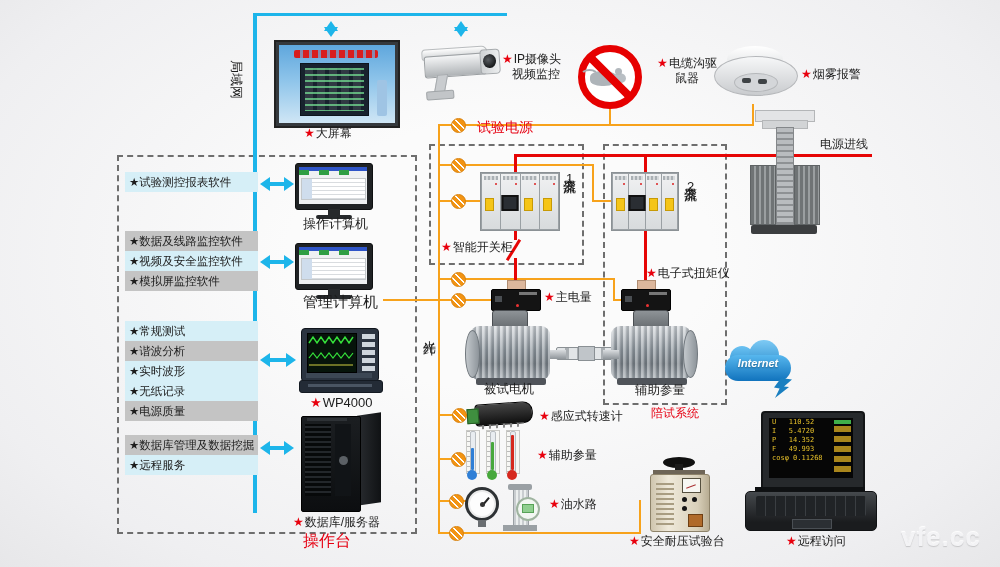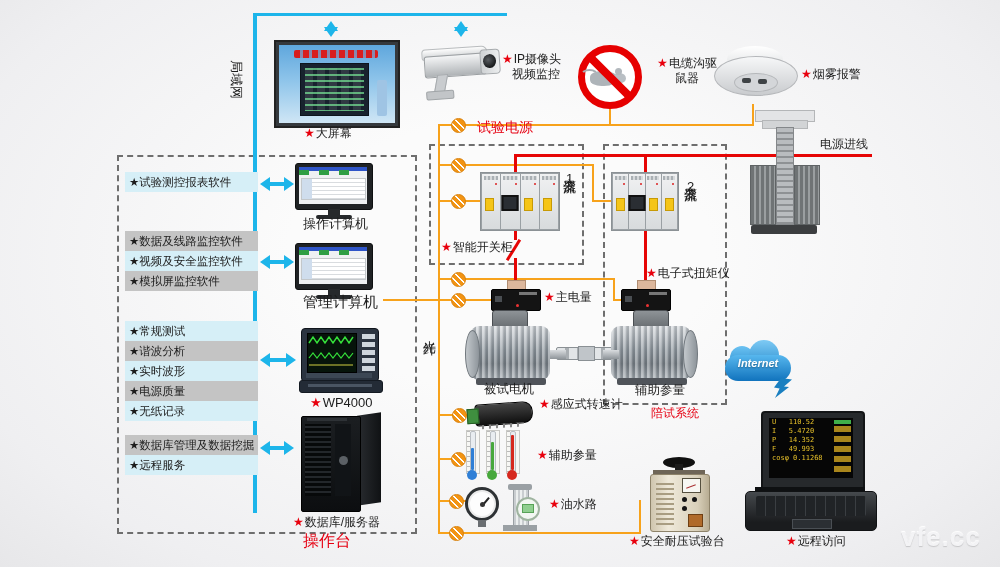--- a/index.html
+++ b/index.html
@@ -444,22 +444,22 @@
   </div>
   <div class="sw" style="left:125px;top:231px">
     <div class="sw-item t-gray"><span class="star">★</span><span>数据及线路监控软件</span></div>
     <div class="sw-item t-blue"><span class="star">★</span><span>视频及安全监控软件</span></div>
     <div class="sw-item t-gray"><span class="star">★</span><span>模拟屏监控软件</span></div>
   </div>
   <div class="sw" style="left:125px;top:321px">
     <div class="sw-item t-blue"><span class="star">★</span><span>常规测试</span></div>
     <div class="sw-item t-gray"><span class="star">★</span><span>谐波分析</span></div>
     <div class="sw-item t-blue"><span class="star">★</span><span>实时波形</span></div>
+    <div class="sw-item t-blue"><span class="star">★</span><span>无纸记录</span></div>
     <div class="sw-item t-gray"><span class="star">★</span><span>电源质量</span></div>
-    <div class="sw-item t-blue"><span class="star">★</span><span>无纸记录</span></div>
   </div>
   <div class="sw" style="left:125px;top:435px">
     <div class="sw-item t-gray"><span class="star">★</span><span>数据库管理及数据挖掘</span></div>
     <div class="sw-item t-blue"><span class="star">★</span><span>远程服务</span></div>
   </div>
 
   <div class="cloud">
     <div class="cl-b2"></div>
     <div class="cl-b3"></div>
     <div class="cl-b1"></div>
@@ -513,21 +513,21 @@
   <div class="lbl" style="left:441px;top:240px"><span class="star">★</span><span>智能开关柜</span></div>
 
   <div class="lbl" style="left:646px;top:266px"><span class="star">★</span><span>电子式扭矩仪</span></div>
 
   <div class="lbl" style="left:544px;top:290px"><span class="star">★</span><span>主电量</span></div>
 
   <div class="lbl" style="left:484px;top:382px;font-size:12.5px"><span>被试电机</span></div>
   <div class="lbl" style="left:635px;top:383px;font-size:12.5px"><span>辅助参量</span></div>
   <div class="lbl red-lbl" style="left:651px;top:406px;font-size:12px"><span>陪试系统</span></div>
 
-  <div class="lbl" style="left:539px;top:397px"><span class="star">★</span><span>感应式转速计</span></div>
+  <div class="lbl" style="left:539px;top:409px"><span class="star">★</span><span>感应式转速计</span></div>
   <div class="lbl" style="left:537px;top:448px"><span class="star">★</span><span>辅助参量</span></div>
   <div class="lbl" style="left:549px;top:497px"><span class="star">★</span><span>油水路</span></div>
   <div class="lbl" style="left:629px;top:534px"><span class="star">★</span><span>安全耐压试验台</span></div>
 
   <div class="lbl" style="left:303px;top:216px;font-size:13px"><span>操作计算机</span></div>
   <div class="lbl" style="left:303px;top:294px;font-size:15px"><span>管理计算机</span></div>
   <div class="lbl" style="left:310px;top:395px;font-size:13px"><span class="star">★</span><span>WP4000</span></div>
   <div class="lbl" style="left:293px;top:515px"><span class="star">★</span><span>数据库/服务器</span></div>
   <div class="lbl red-lbl" style="left:303px;top:533px;font-size:16px"><span>操作台</span></div>
 

